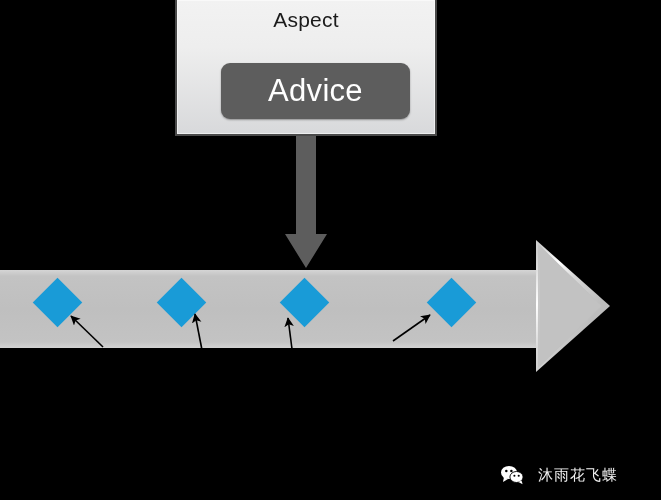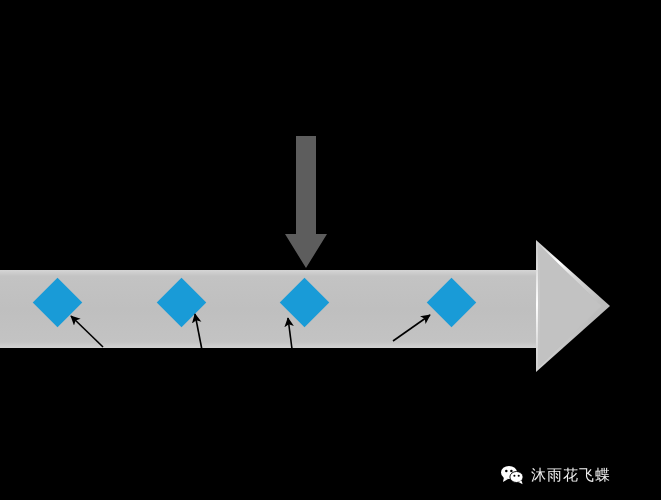--- a/index.html
+++ b/index.html
@@ -102,34 +102,40 @@
   }
 
   
   .watermark {
     position: absolute;
     left: 500px;
     top: 462px;
     height: 26px;
     display: flex;
     align-items: center;
-    gap: 7px;
+    gap: 14px;
   }
   .wm-text {
     font-size: 15px;
     color: #f2f2f2;
     letter-spacing: 1px;
     white-space: nowrap;
   }
 </style>
 </head>
 <body>
 
 <div id="canvas">
 
+  <div class="aspect-box">
+    <div class="aspect-title">Aspect</div>
+    <div class="advice-pill">
+      <div class="advice-label">Advice</div>
+    </div>
+  </div>
 
   <svg class="down-arrow" viewBox="0 0 46 134">
     <polygon points="13,0 33,0 33,98 44,98 23,132 2,98 13,98" fill="#5d5d5d"></polygon>
   </svg>
 
   <svg class="band-arrow" viewBox="0 0 612 136">
     <defs>
       <linearGradient id="bandGrad" x1="0" y1="0" x2="0" y2="1">
         <stop offset="0%" stop-color="#d5d5d5"></stop>
         <stop offset="8%" stop-color="#c3c3c3"></stop>

